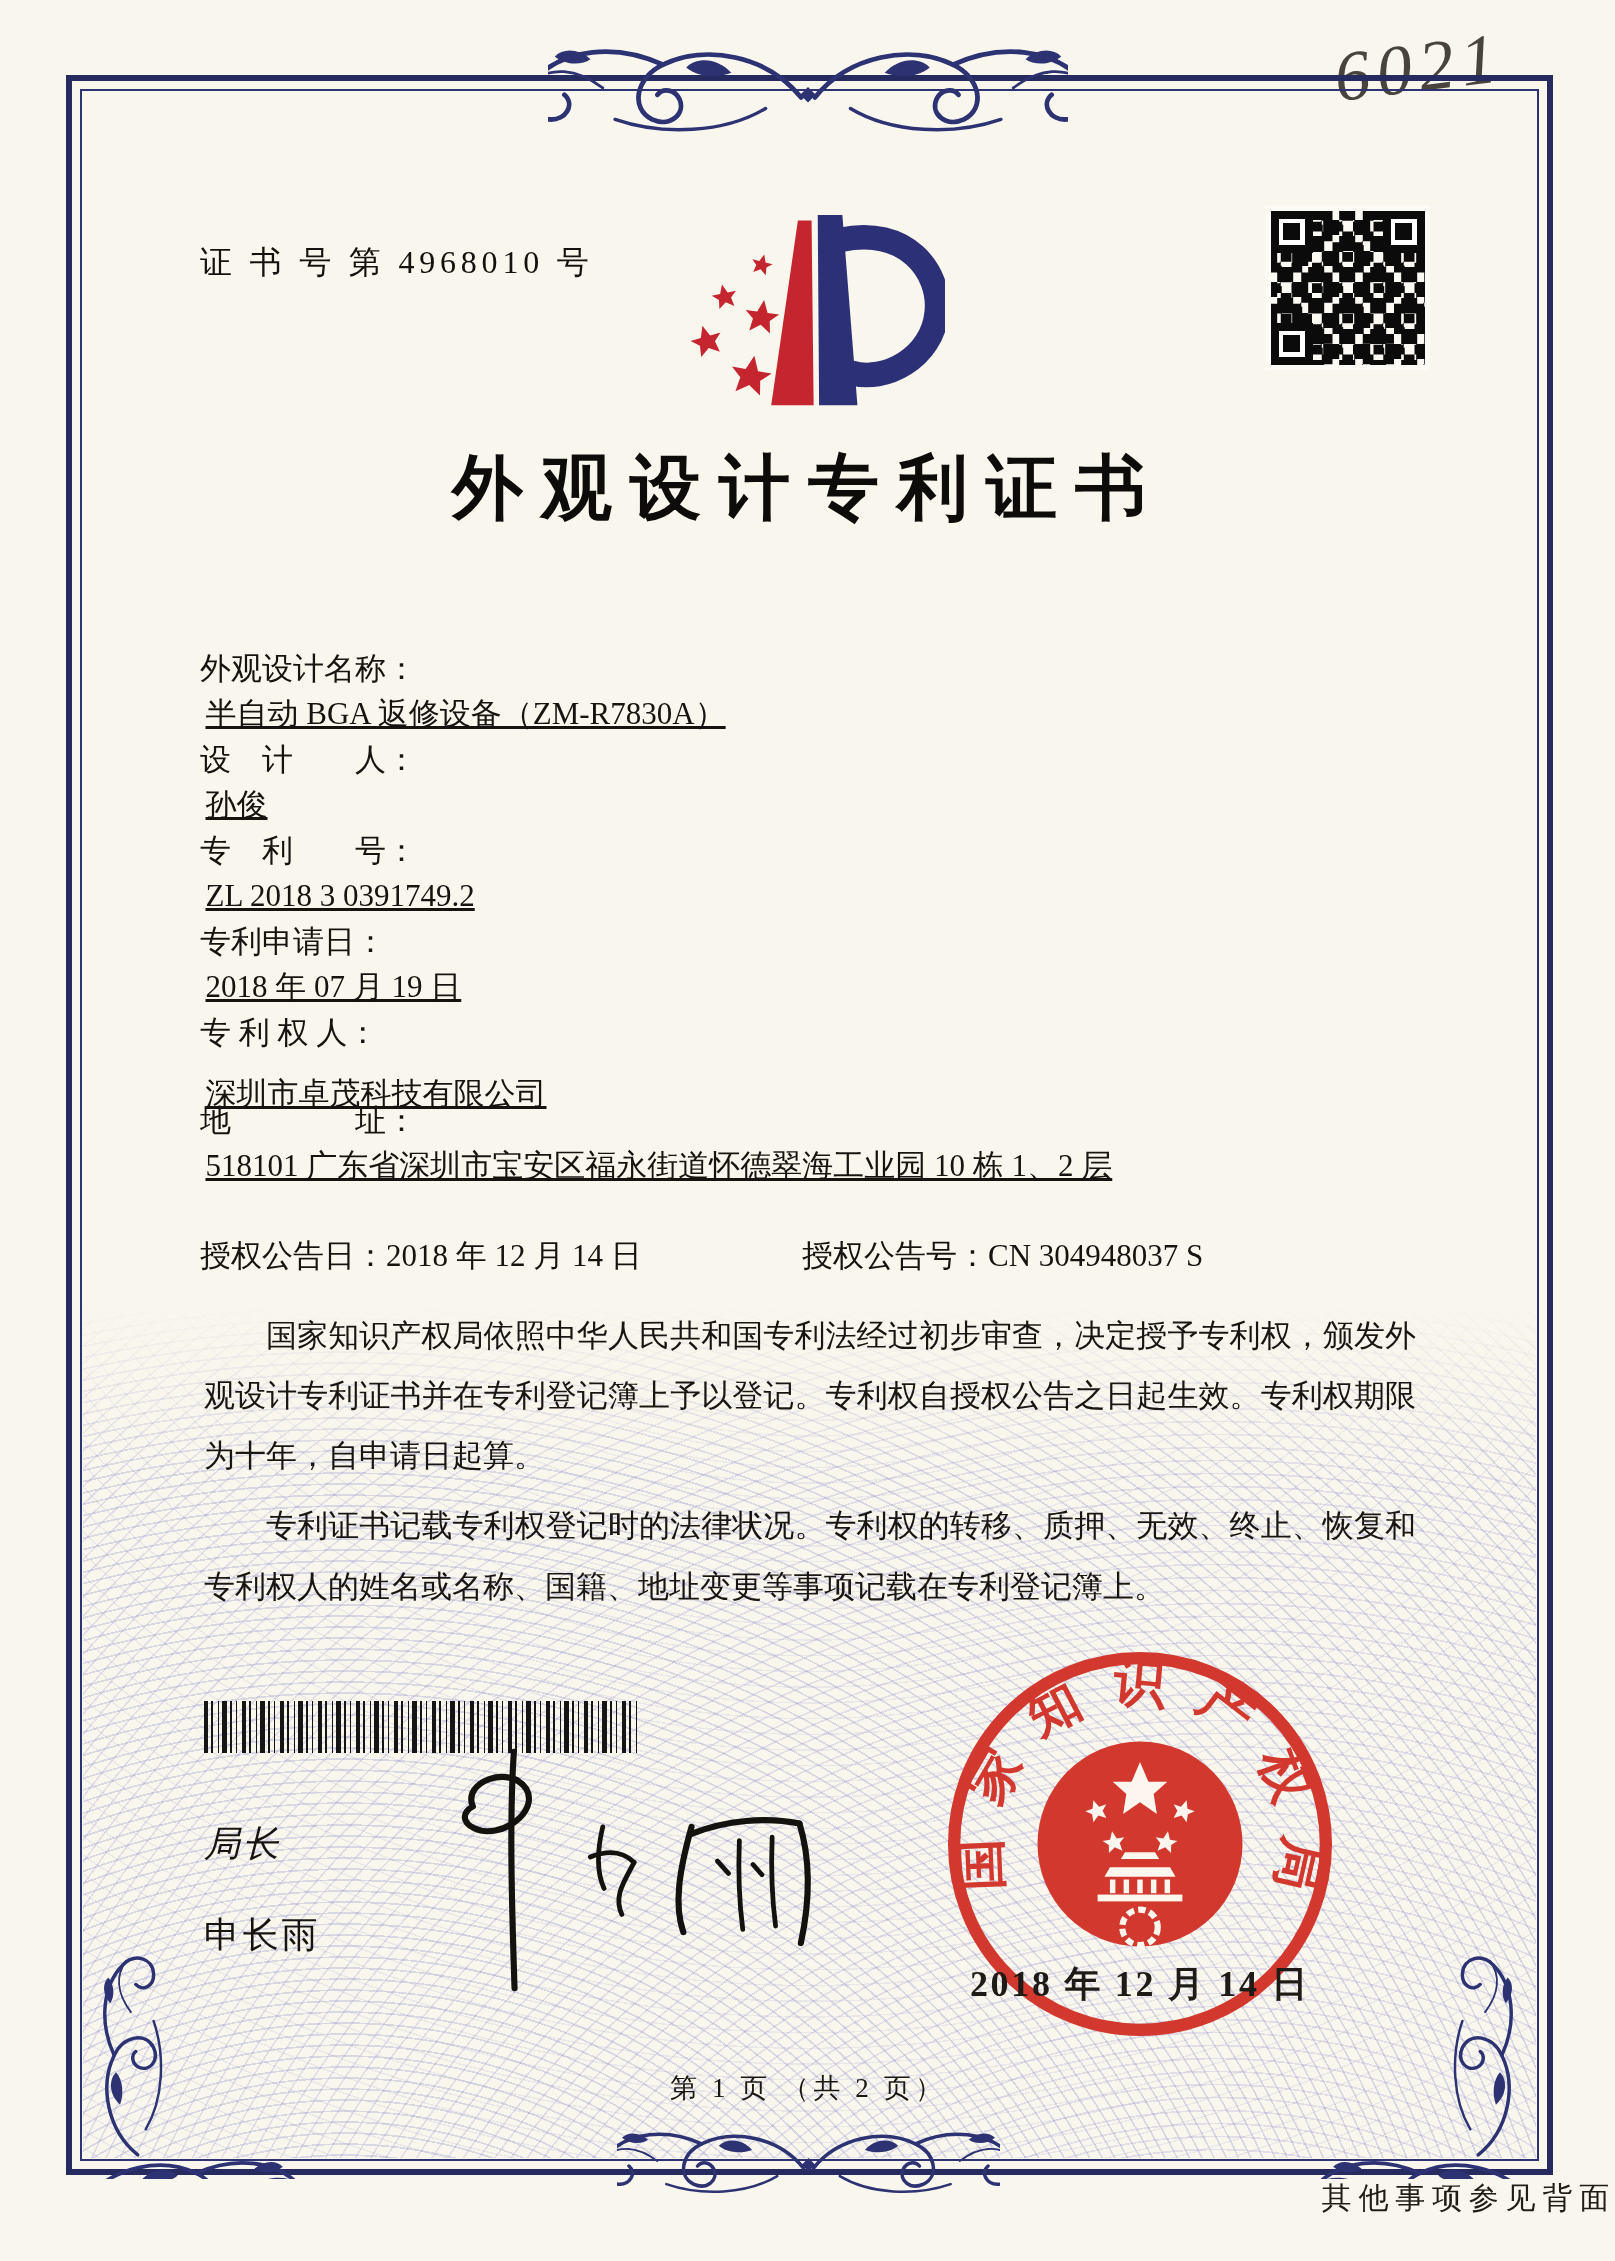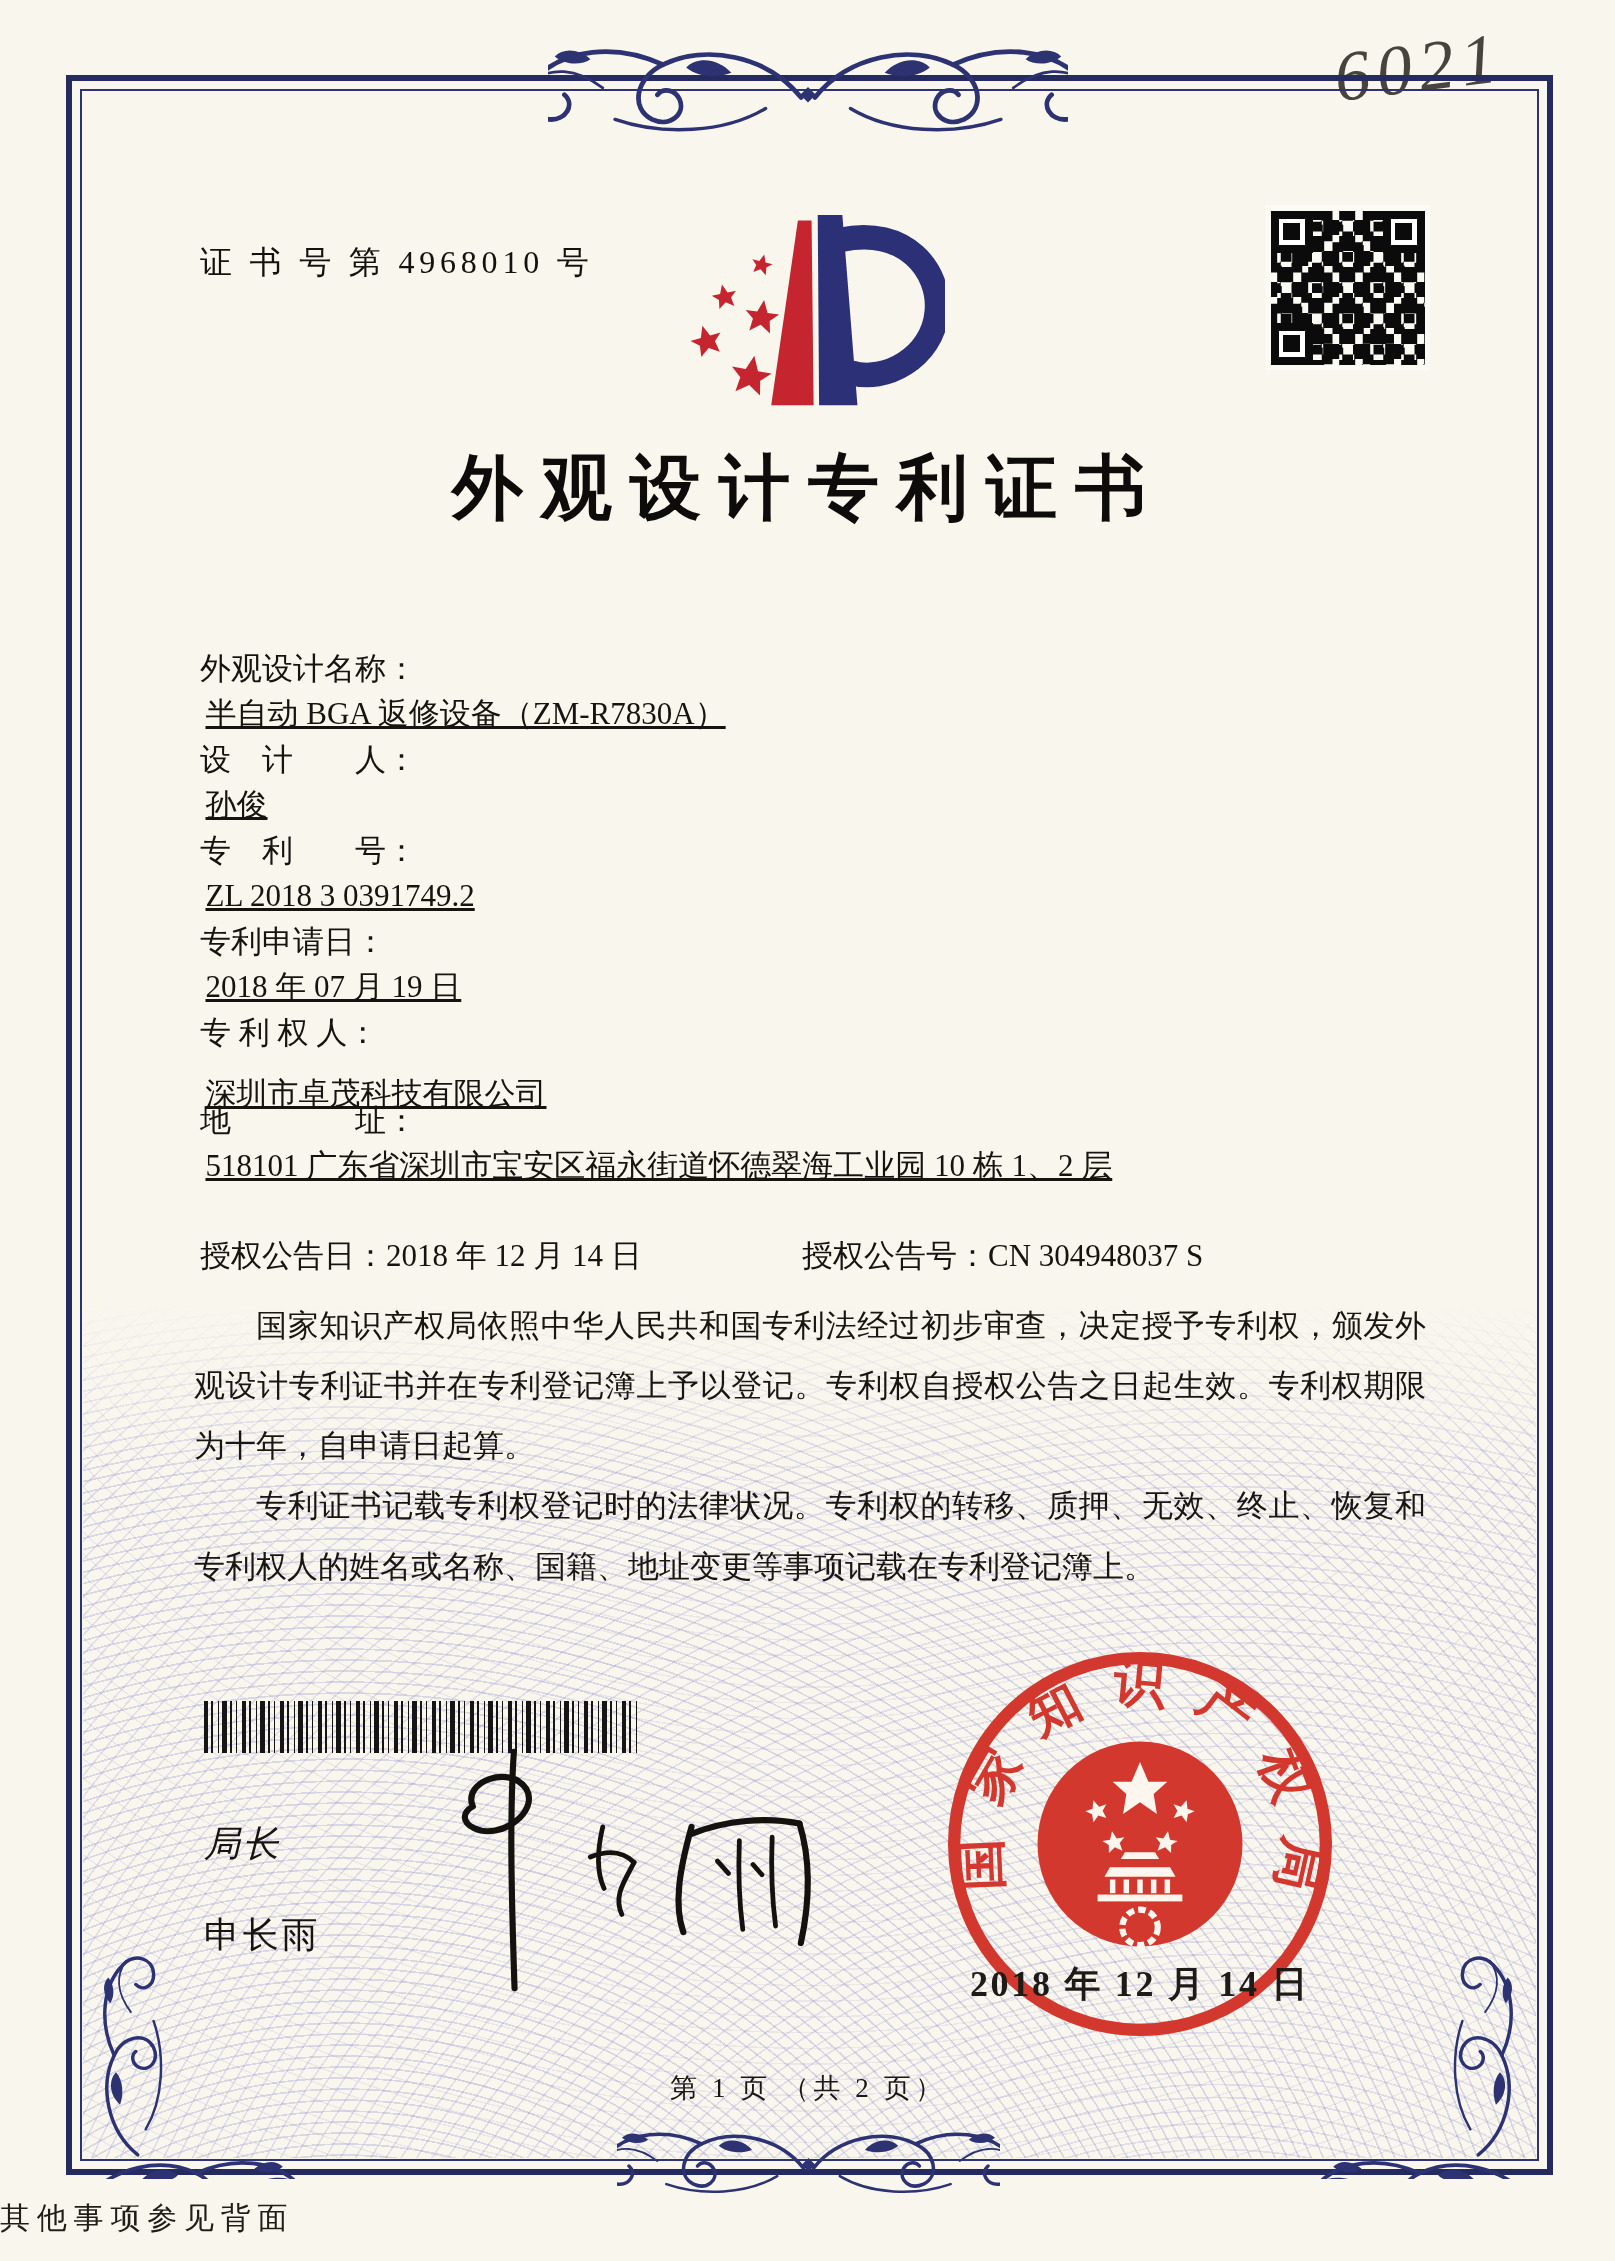--- a/index.html
+++ b/index.html
@@ -46,36 +46,36 @@
   .field-value{flex:1 1 auto;padding-left:5.5px;text-decoration:underline;}
   .row-1{top:647px;} .row-2{top:738px;} .row-3{top:829px;}
   .row-4{top:920px;} .row-5{top:1011px;gap:16px;} .row-6{top:1099px;}
   .grant-row{left:200px;top:1235px;width:1230px;font-size:31px;}
   .grant-right{position:absolute;left:602px;top:0;white-space:nowrap;}
   .grant-left{white-space:nowrap;}
   .body-text{
     left:194px;top:1296px;width:1232px;
     font-size:31px;line-height:1.94;text-align:justify;color:#181512;
   }
-  .body-text p{margin:0;text-indent:2em;}
+  .body-text p{margin:10px;text-indent:2em;}
   
   .barcode{
     left:204px;top:1701px;width:433px;height:52px;
     background:repeating-linear-gradient(90deg,
       #151515 0 4.1px,  rgba(0,0,0,0) 4.1px 6.8px,
       #151515 6.8px 9px, rgba(0,0,0,0) 9px 13.7px,
       #151515 13.7px 15px, rgba(0,0,0,0) 15px 18px,
       #151515 18px 23px, rgba(0,0,0,0) 23px 26px,
       #151515 26px 28px, rgba(0,0,0,0) 28px 32px,
       #151515 32px 33px, rgba(0,0,0,0) 33px 38px);
   }
   .commissioner-title{left:204px;top:1820px;font-size:36px;letter-spacing:2.7px;font-style:italic;}
   .commissioner-name{left:204px;top:1911px;font-size:36px;letter-spacing:2.7px;}
   .page-info{left:0;top:2070px;width:100%;text-align:center;font-size:27px;letter-spacing:4.1px;color:#1a1713;}
-  .back-note{left:0;top:2178px;width:100%;text-align:left;font-size:30px;letter-spacing:6.8px;color:#201c16;margin-top:20px;}
+  .back-note{left:0;top:2178px;width:100%;text-align:right;font-size:30px;letter-spacing:6.8px;color:#201c16;}
   
   .qr{
     left:1265px;top:205px;width:165px;height:165px;background:#fcfaf5;
     position:absolute;
   }
   .qr-mod{
     position:absolute;inset:5.5px;
     background-image:
       repeating-conic-gradient(#0b0b0b 0 25%, rgba(0,0,0,0) 0 50%),
       repeating-conic-gradient(#0b0b0b 0 25%, rgba(0,0,0,0) 0 50%);

